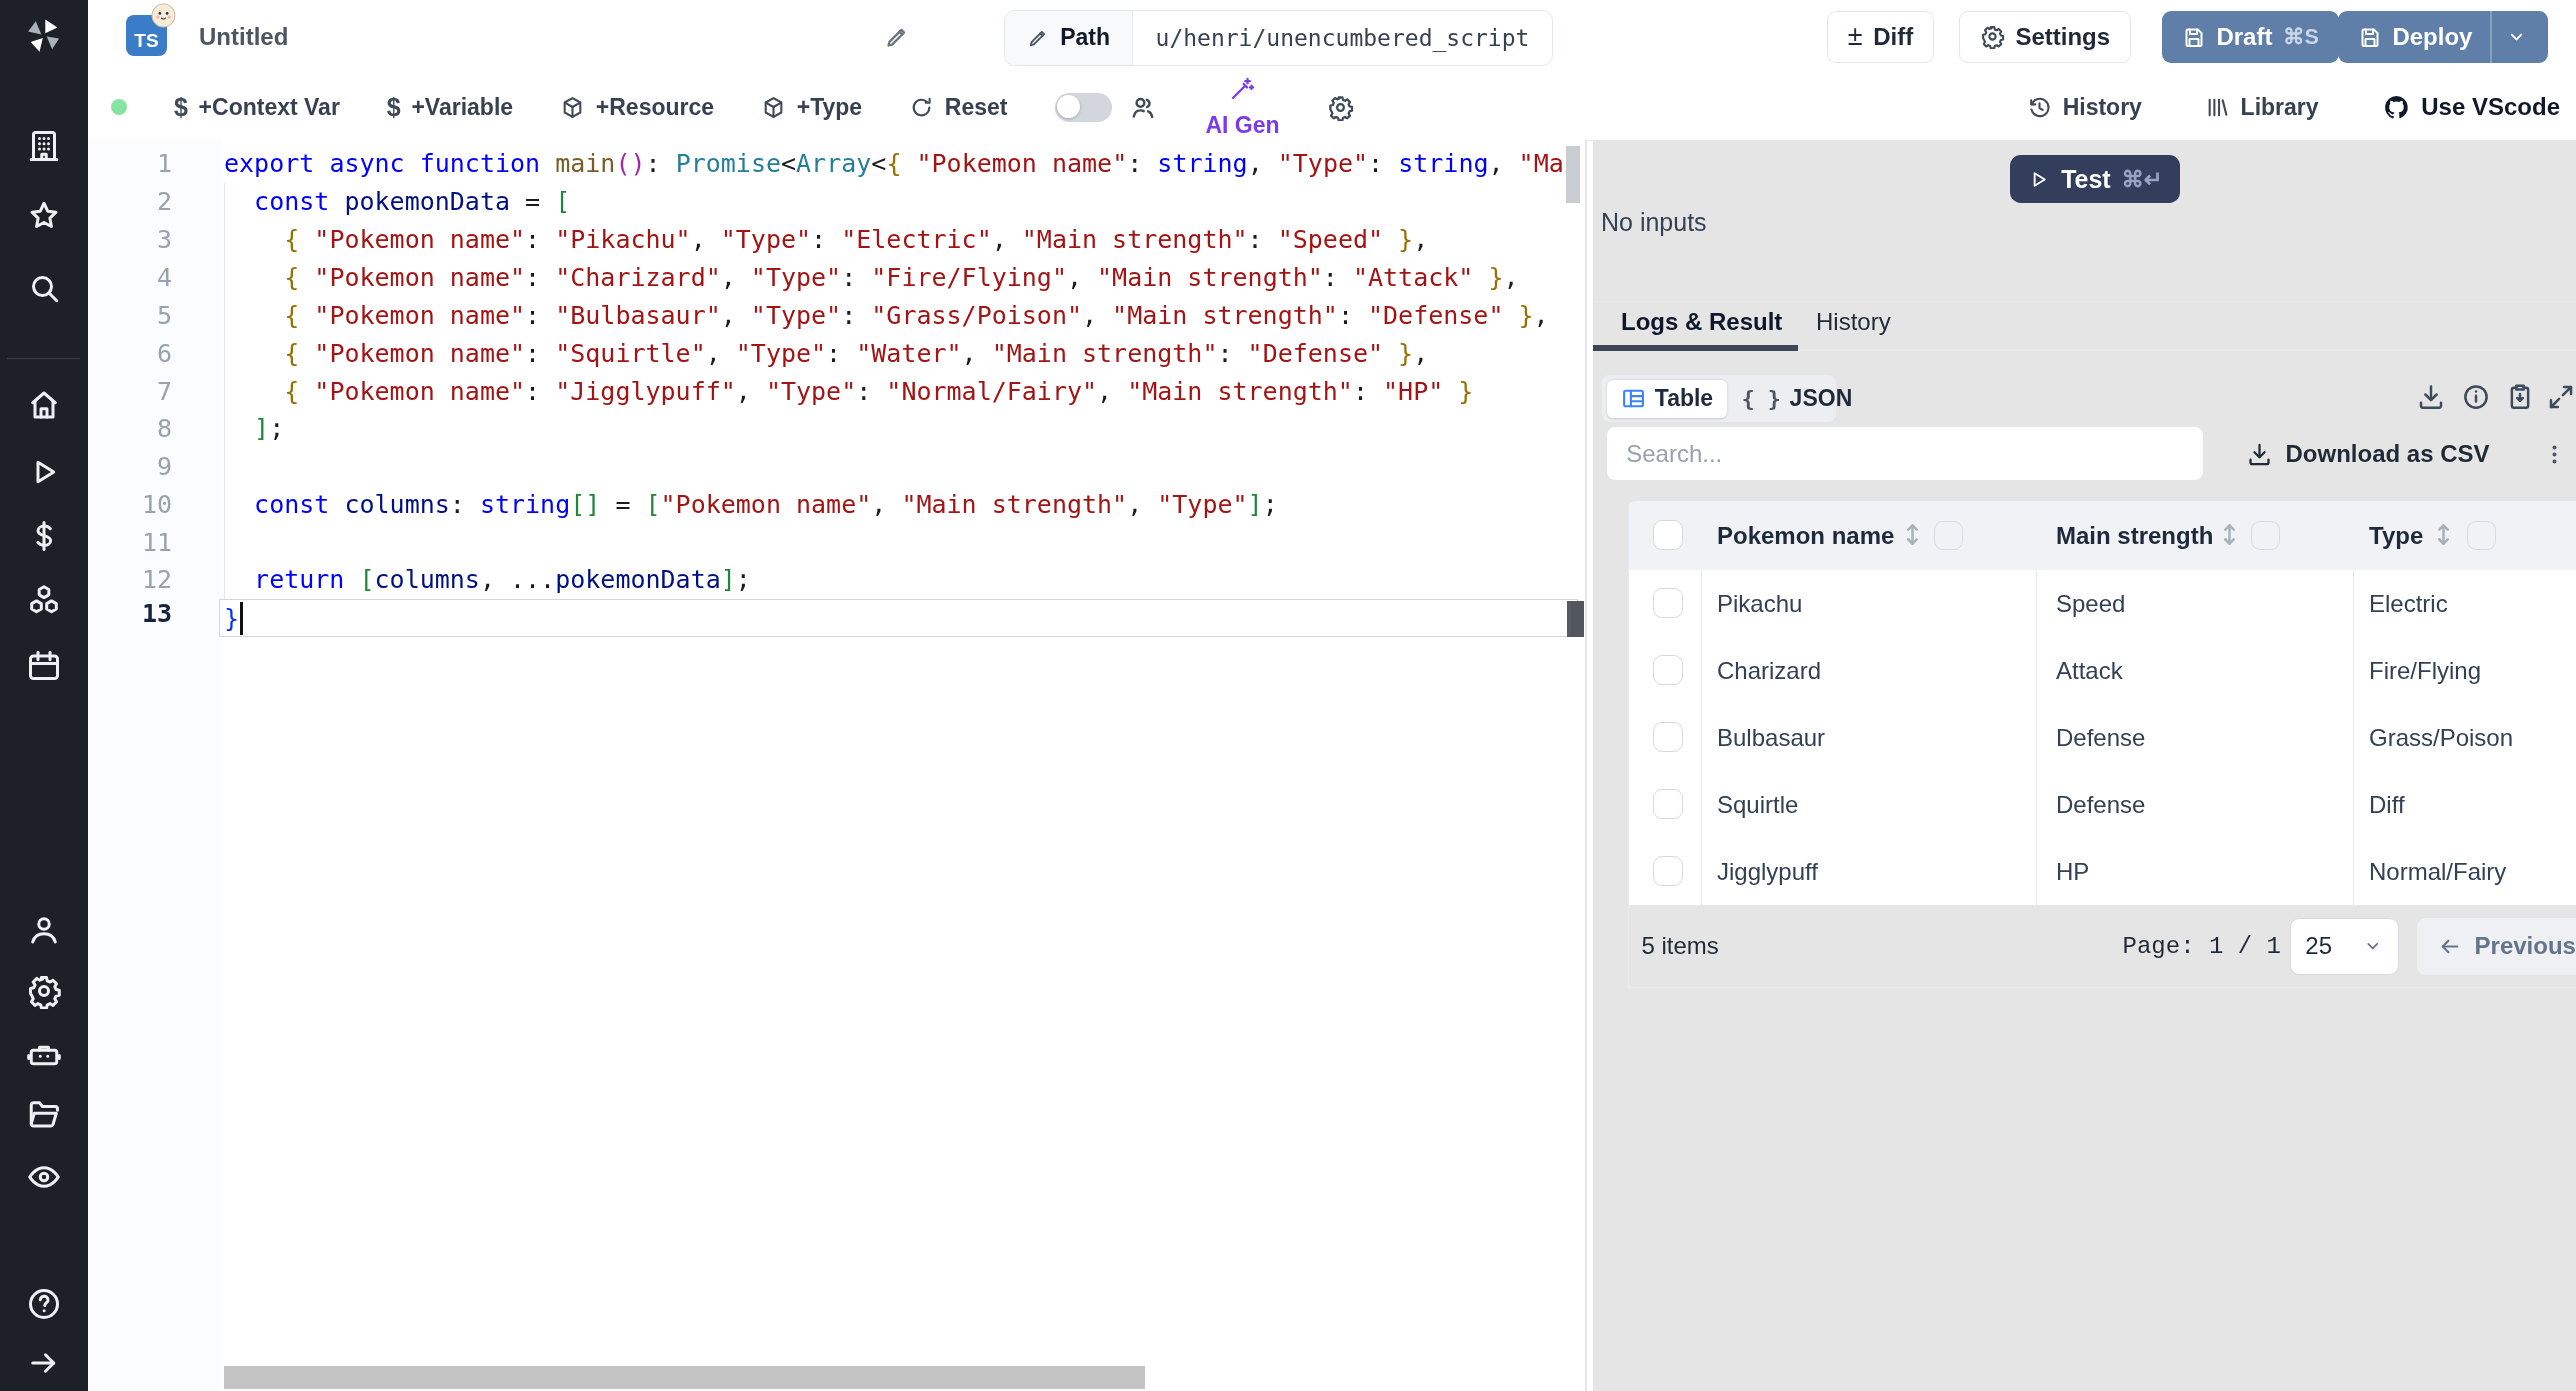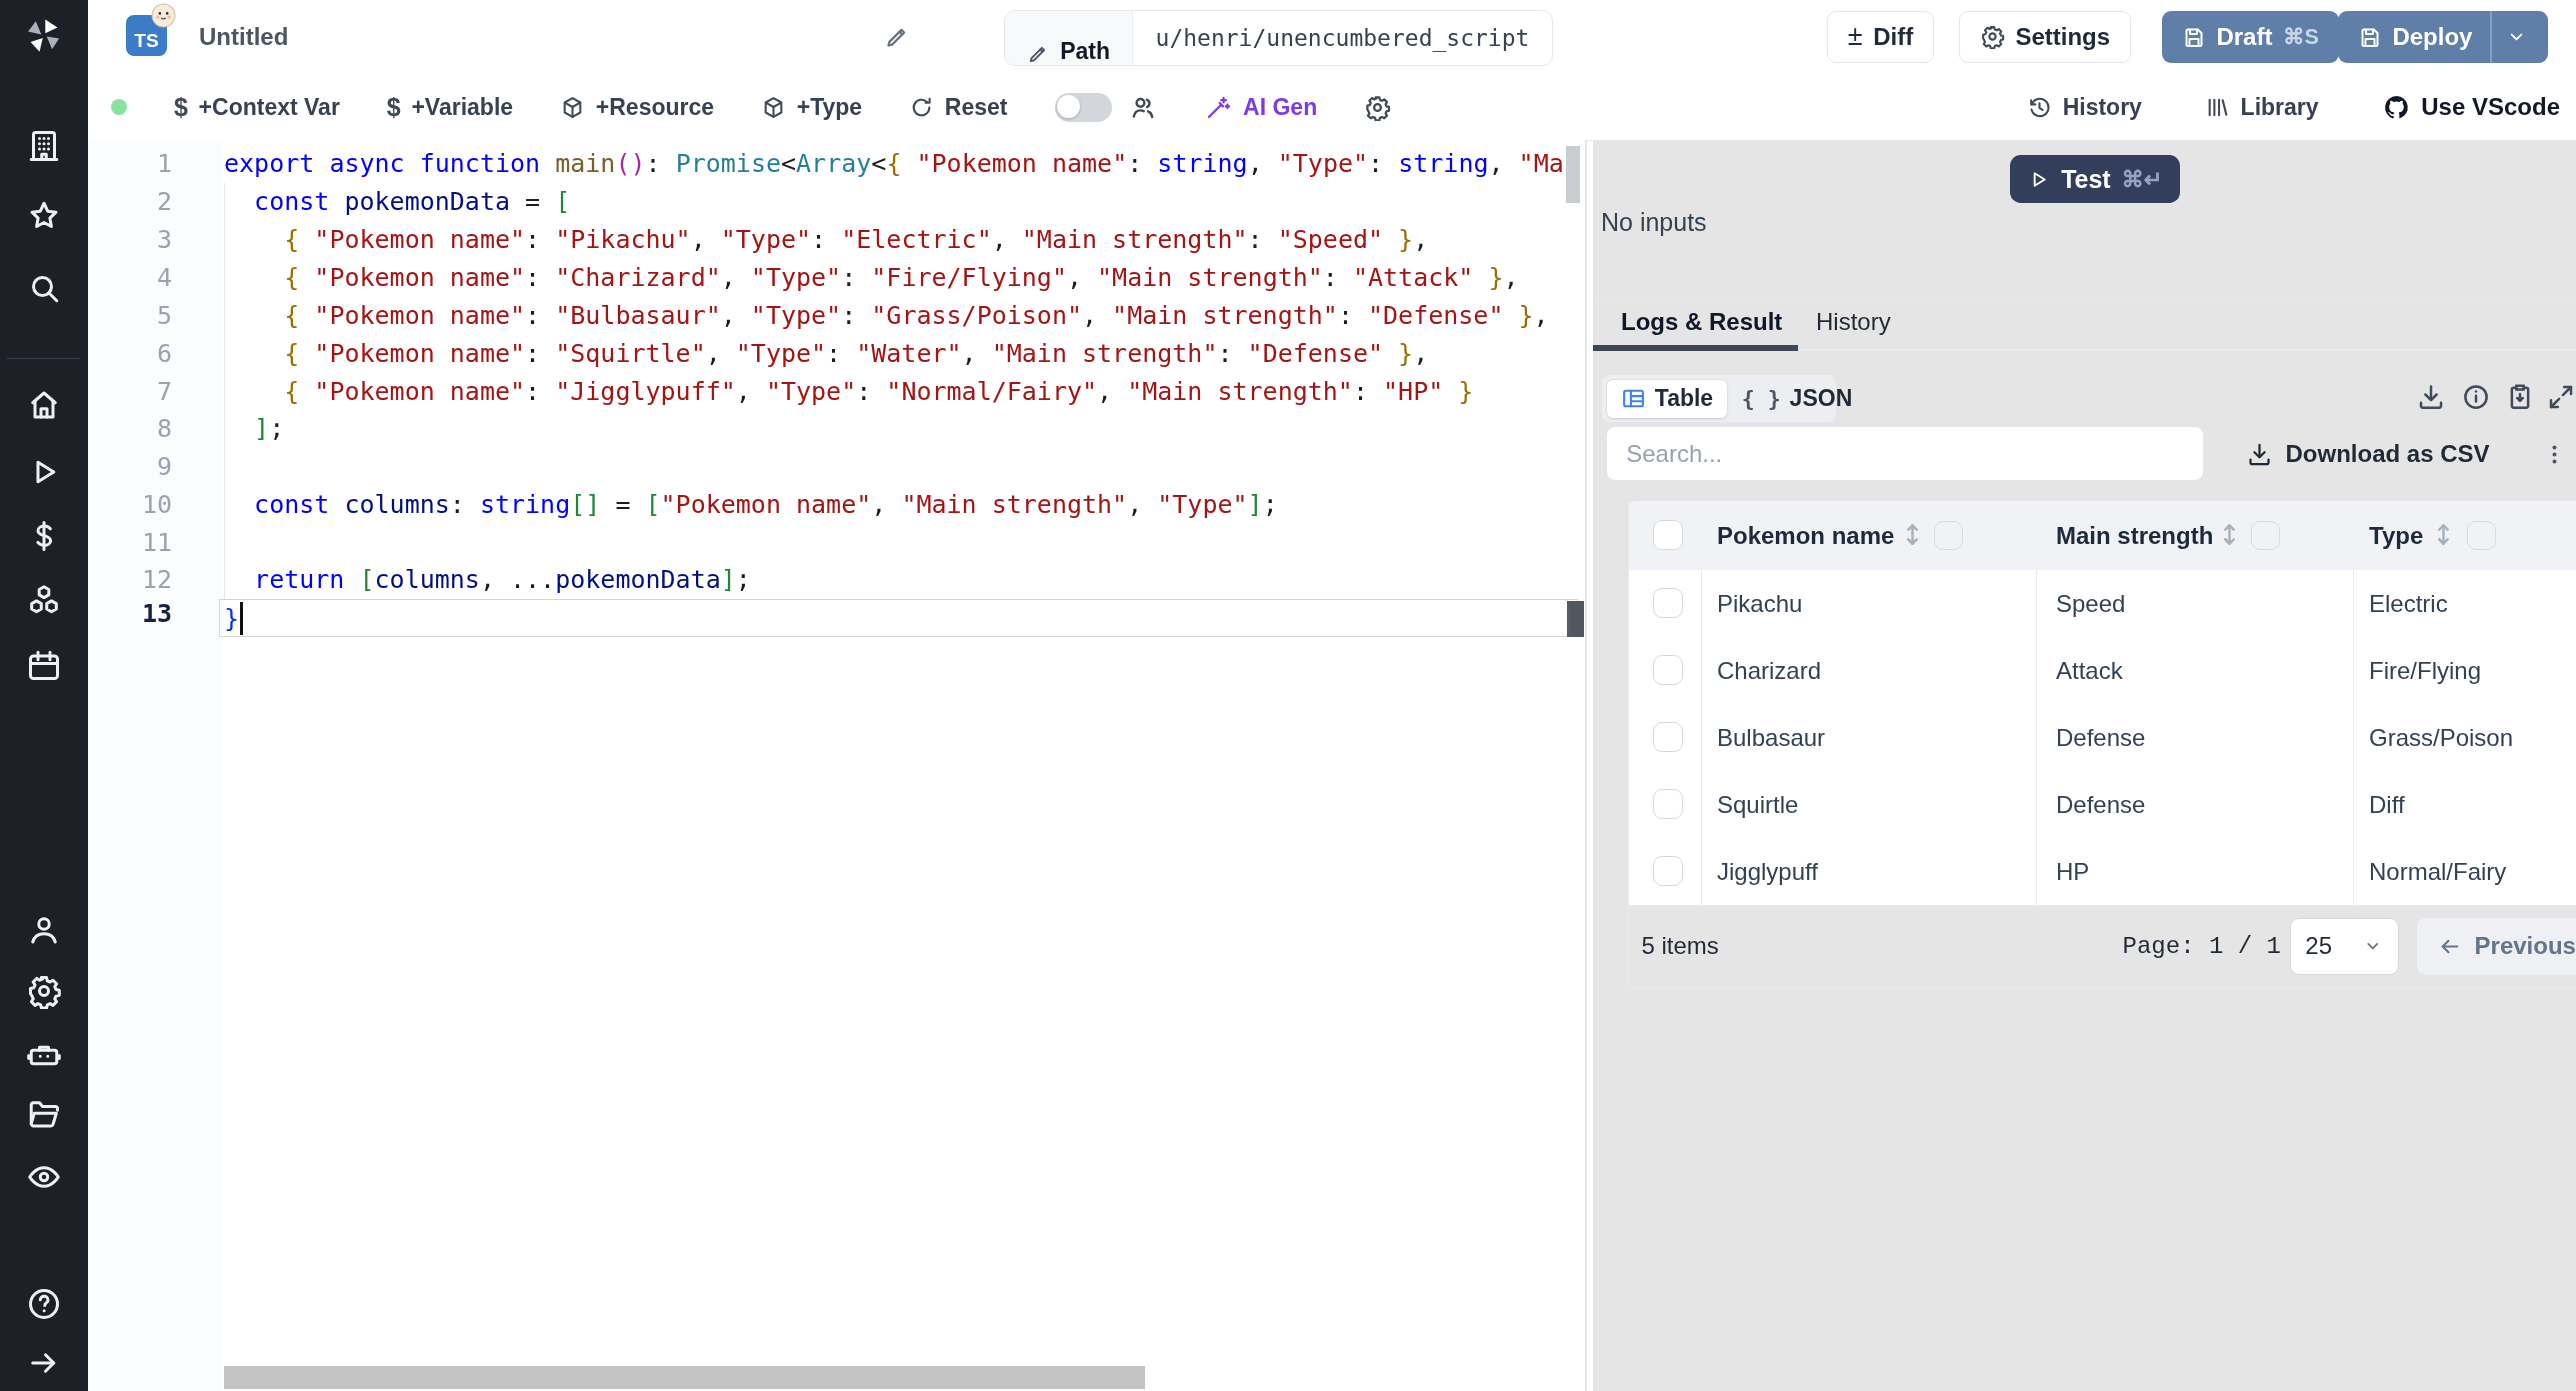--- a/index.html
+++ b/index.html
@@ -16,39 +16,39 @@
   #logo{position:absolute;left:22.4px;top:14.3px;width:43px;height:43px;}
 
   
   #topbar{left:88px;top:0;width:2488px;height:74px;background:#fff;border-bottom:0.9px solid #e6e8ec;}
   #ts-icon{left:38px;top:15px;width:41px;height:41px;border-radius:8px;background:#3b7cc9;color:#fff;
            display:flex;align-items:flex-end;justify-content:center;font-weight:bold;font-size:19px;padding-bottom:4.5px;box-sizing:border-box;}
   #face-badge{left:63px;top:2.7px;width:25px;height:25px;}
   #script-title{left:111px;top:0;height:74px;font-size:24px;font-weight:600;color:#4b5563;}
   #title-pencil{left:796px;top:23px;width:29px;height:29px;color:#6b7280;cursor:pointer;}
   #path-group{left:916px;top:9.8px;height:54px;border:1.8px solid #e3e6ea;border-radius:10.7px;display:flex;align-items:stretch;overflow:hidden;background:#fff;}
-  #path-left{display:flex;align-items:flex-end;gap:10.7px;background:#f8f9fb;padding:0 21.5px;color:#111827;font-weight:700;font-size:23px;border-right:1.8px solid #e9ebef;}
+  #path-left{display:flex;align-items:center;gap:10.7px;background:#f8f9fb;padding:0 21.5px;color:#111827;font-weight:700;font-size:23px;border-right:1.8px solid #e9ebef;}
   #path-value{display:flex;align-items:center;padding:0 23px;font-family:"DejaVu Sans Mono",monospace;font-size:23px;color:#374151;}
   .btn{position:absolute;top:10.7px;height:52px;border-radius:9px;display:flex;align-items:center;gap:10.7px;
        padding:0 19.7px;box-sizing:border-box;font-size:24px;font-weight:600;cursor:pointer;}
   .btn-white{background:#fff;border:1.8px solid #e3e6ea;color:#1f2937;}
   .btn-blue{background:#5f7fa8;border:none;color:#fff;}
   .kbd-hint{font-weight:600;color:#c9d6e8;font-size:21.5px;}
   #deploy-sep{width:1.8px;height:52px;background:#84a0bf;margin:0 1.8px 0 7.2px;}
 
   
   #toolbar{left:88px;top:74px;width:2488px;height:66px;background:#fff;border-bottom:0.9px solid #e6e8ec;}
   #tb-left{position:absolute;left:23px;top:0;height:66px;display:flex;align-items:center;gap:47px;}
   #tb-right{position:absolute;right:16px;top:0;height:66px;display:flex;align-items:center;gap:63px;}
   .tb-item{display:flex;align-items:center;gap:10.7px;font-size:23px;font-weight:600;color:#374151;cursor:pointer;white-space:nowrap;}
   #green-dot{width:16px;height:16px;border-radius:50%;background:#87e4a0;}
   .dollar-glyph{font-size:25px;font-weight:600;color:#3f4a56;}
   #lang-toggle{width:57px;height:29px;border-radius:14.3px;background:#d3d7dd;position:relative;cursor:pointer;}
   #lang-toggle .knob{position:absolute;left:2.7px;top:2.7px;width:23px;height:23px;border-radius:50%;background:#fff;box-shadow:0 0.9px 2.7px rgba(0,0,0,.25);}
-  #ai-gen{color:#7c3aed;}
+  #ai-gen{color:#7c3aed;flex-direction:column;}
   #vscode-item{font-weight:700;color:#111827;font-size:24px;}
 
   
   #editor{left:88px;top:140px;width:1497px;height:1251px;background:#fff;overflow:hidden;}
   #gutter-bg{position:absolute;left:0;top:0;width:134px;height:1251px;background:#fbfcfe;}
   .lnum{position:absolute;left:0;width:84px;text-align:right;font-family:"DejaVu Sans Mono",monospace;
         font-size:25px;line-height:38px;color:#9aa2af;}
   .lnum.active{color:#17223f;font-weight:bold;}
   .cline{position:absolute;left:136px;width:1356px;height:38px;font-family:"DejaVu Sans Mono",monospace;
          font-size:25px;line-height:38px;white-space:pre;overflow:hidden;}

